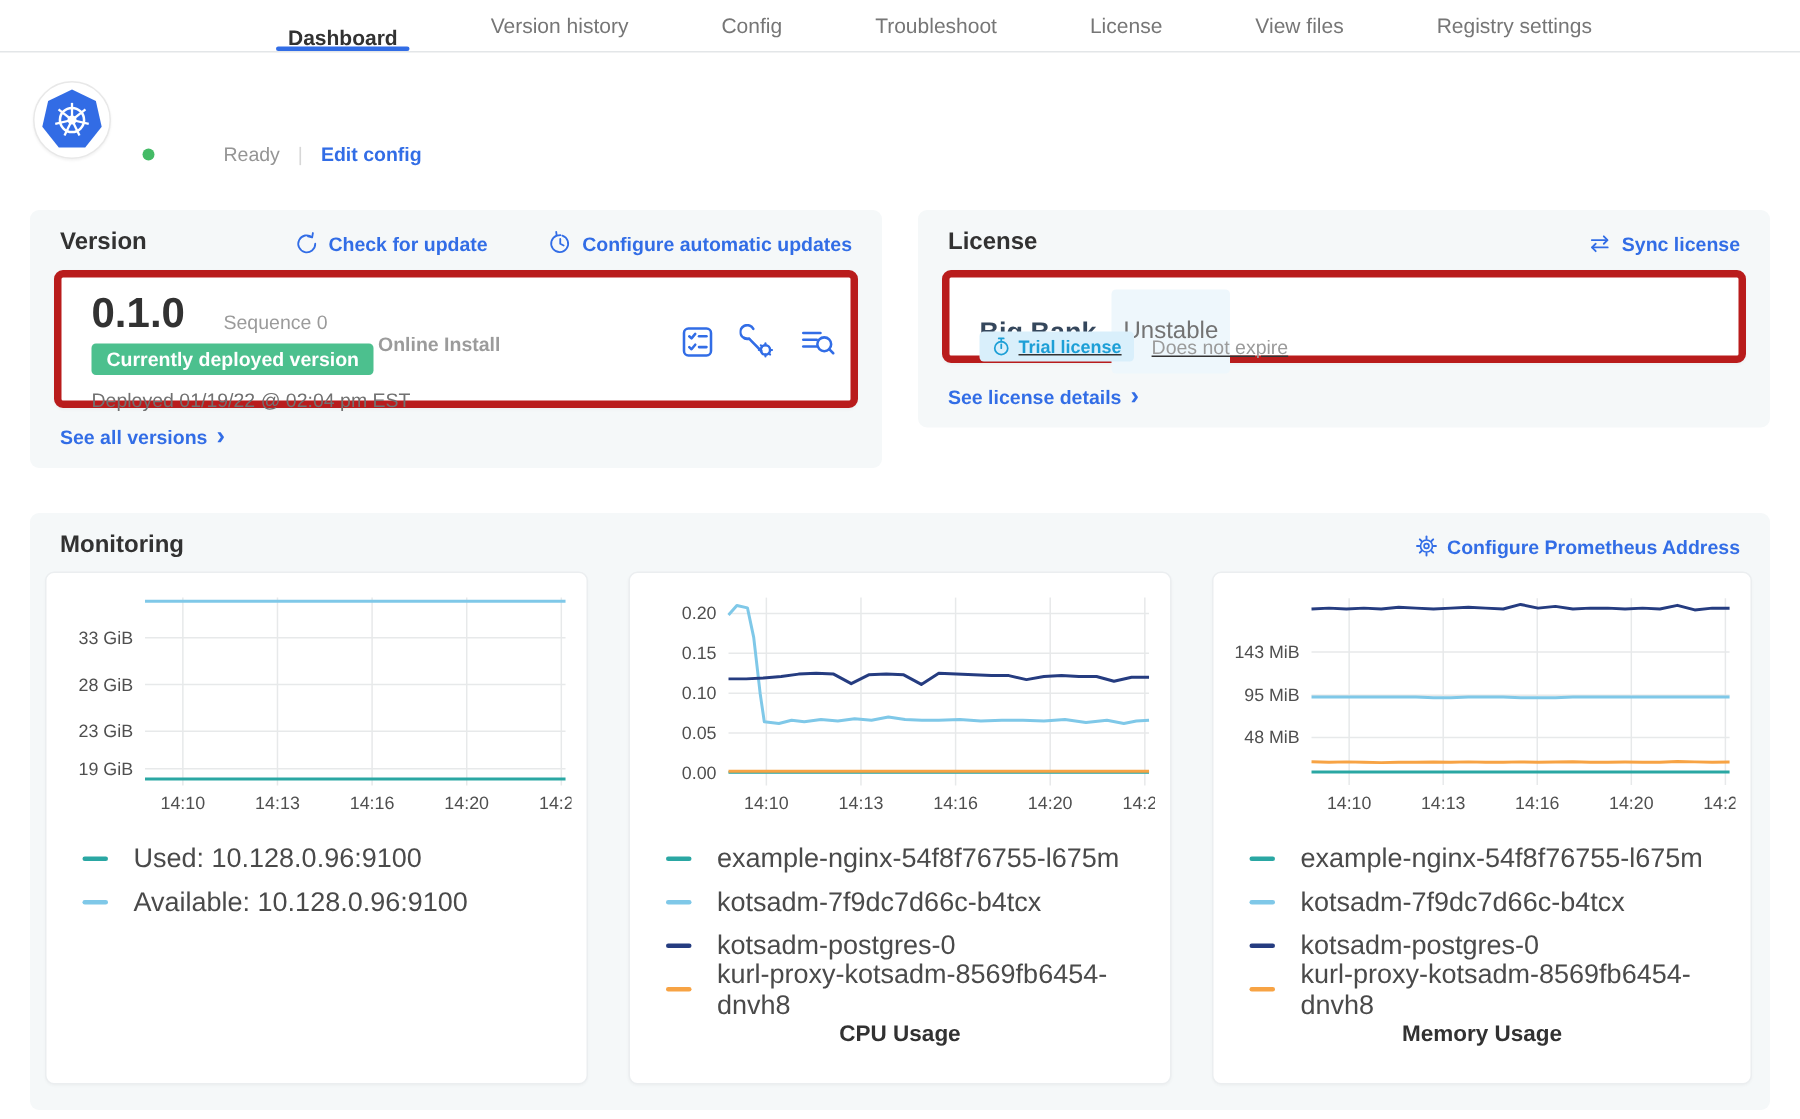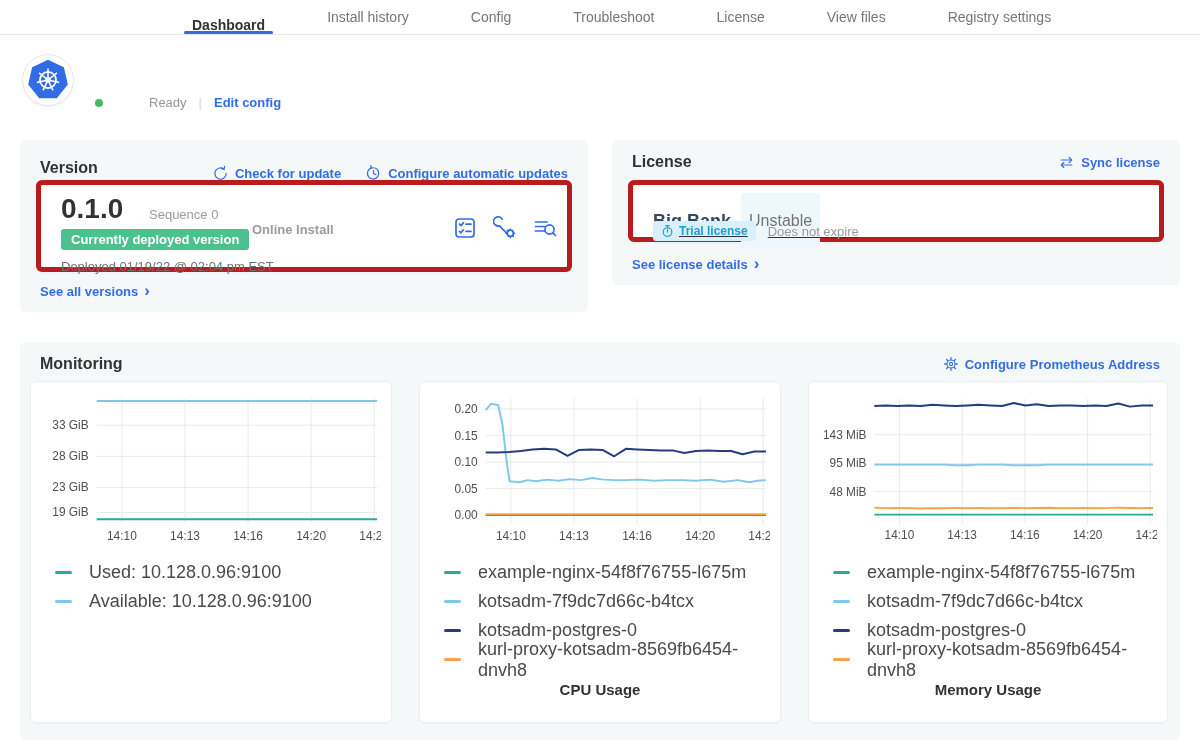--- a/index.html
+++ b/index.html
@@ -19,21 +19,21 @@
   .status-dot { width:8px; height:8px; border-radius:50%; background:#44bb66; margin-right:7px; }
   .status-text { color:#959595; font-weight:500;margin-left:39px; }
   .status-divider { color:#d7d7d7; margin:0 12px; }
   .link { color:#326de6; font-weight:700; font-size:13px; cursor:pointer; text-decoration:none; display:inline-flex; align-items:center; gap:6px; }
   .chev { font-size:17px; line-height:1; font-weight:700; position:relative; top:-1px; }
 
   
   .section { position:absolute; background:#f5f8f9; border-radius:6px; }
   .section-header { position:absolute; top:13px; left:20px; right:20px; display:flex; justify-content:space-between; align-items:center; }
   .section-title { font-size:16px; font-weight:700; }
-  .hdr-links { display:flex; gap:24px;margin-top:12px; }
+  .hdr-links { display:flex; gap:40px; }
   .white-card { position:absolute; background:#fff; border:5px solid #b91c1c; border-radius:6px; box-shadow:0 1px 2px rgba(0,0,0,.03); }
 
   #version-section { top:140px; left:20px; width:568px; height:172px; }
   #version-card { top:40px; left:16px; width:536px; height:92px; }
   .ver-num { position:absolute; top:8px; left:20px; font-size:28px; font-weight:700; }
   .ver-seq { position:absolute; top:22px; left:108px; font-size:13px; color:#9b9b9b; }
   .deploy-badge { position:absolute; top:44px; left:20px; background:#4cc08e; color:#fff; font-size:13px; font-weight:700; padding:3px 10px; border-radius:3px; }
   .deployed-ts { position:absolute; top:74px; left:20px; font-size:13px; color:#717171; }
   .install-type { position:absolute; top:37px; left:211px; font-size:13px; font-weight:700; color:#9b9b9b; }
   .ver-icons { position:absolute; top:31px; right:10px; display:flex; gap:16px; align-items:center; }
@@ -61,21 +61,21 @@
   svg text { font-family:"Liberation Sans",sans-serif; fill:#4f4f4f; }
   .icon-blue { stroke:#326de6; fill:none; stroke-width:1.7; stroke-linecap:round; stroke-linejoin:round; }
 </style>
 </head>
 <body>
 
 <div class="stage">
 
   <div class="nav">
     <div class="tab active">Dashboard</div>
-    <div class="tab">Install history</div>
+    <div class="tab">Version history</div>
     <div class="tab">Config</div>
     <div class="tab">Troubleshoot</div>
     <div class="tab">License</div>
     <div class="tab">View files</div>
     <div class="tab">Registry settings</div>
   </div>
 
   <div class="app-icon">
     <svg width="44" height="44" viewBox="0 0 52 52">
       <polygon points="26,2 44.8,11 49.4,31.3 36.4,47.6 15.6,47.6 2.6,31.3 7.2,11" fill="#326ce5"></polygon>

